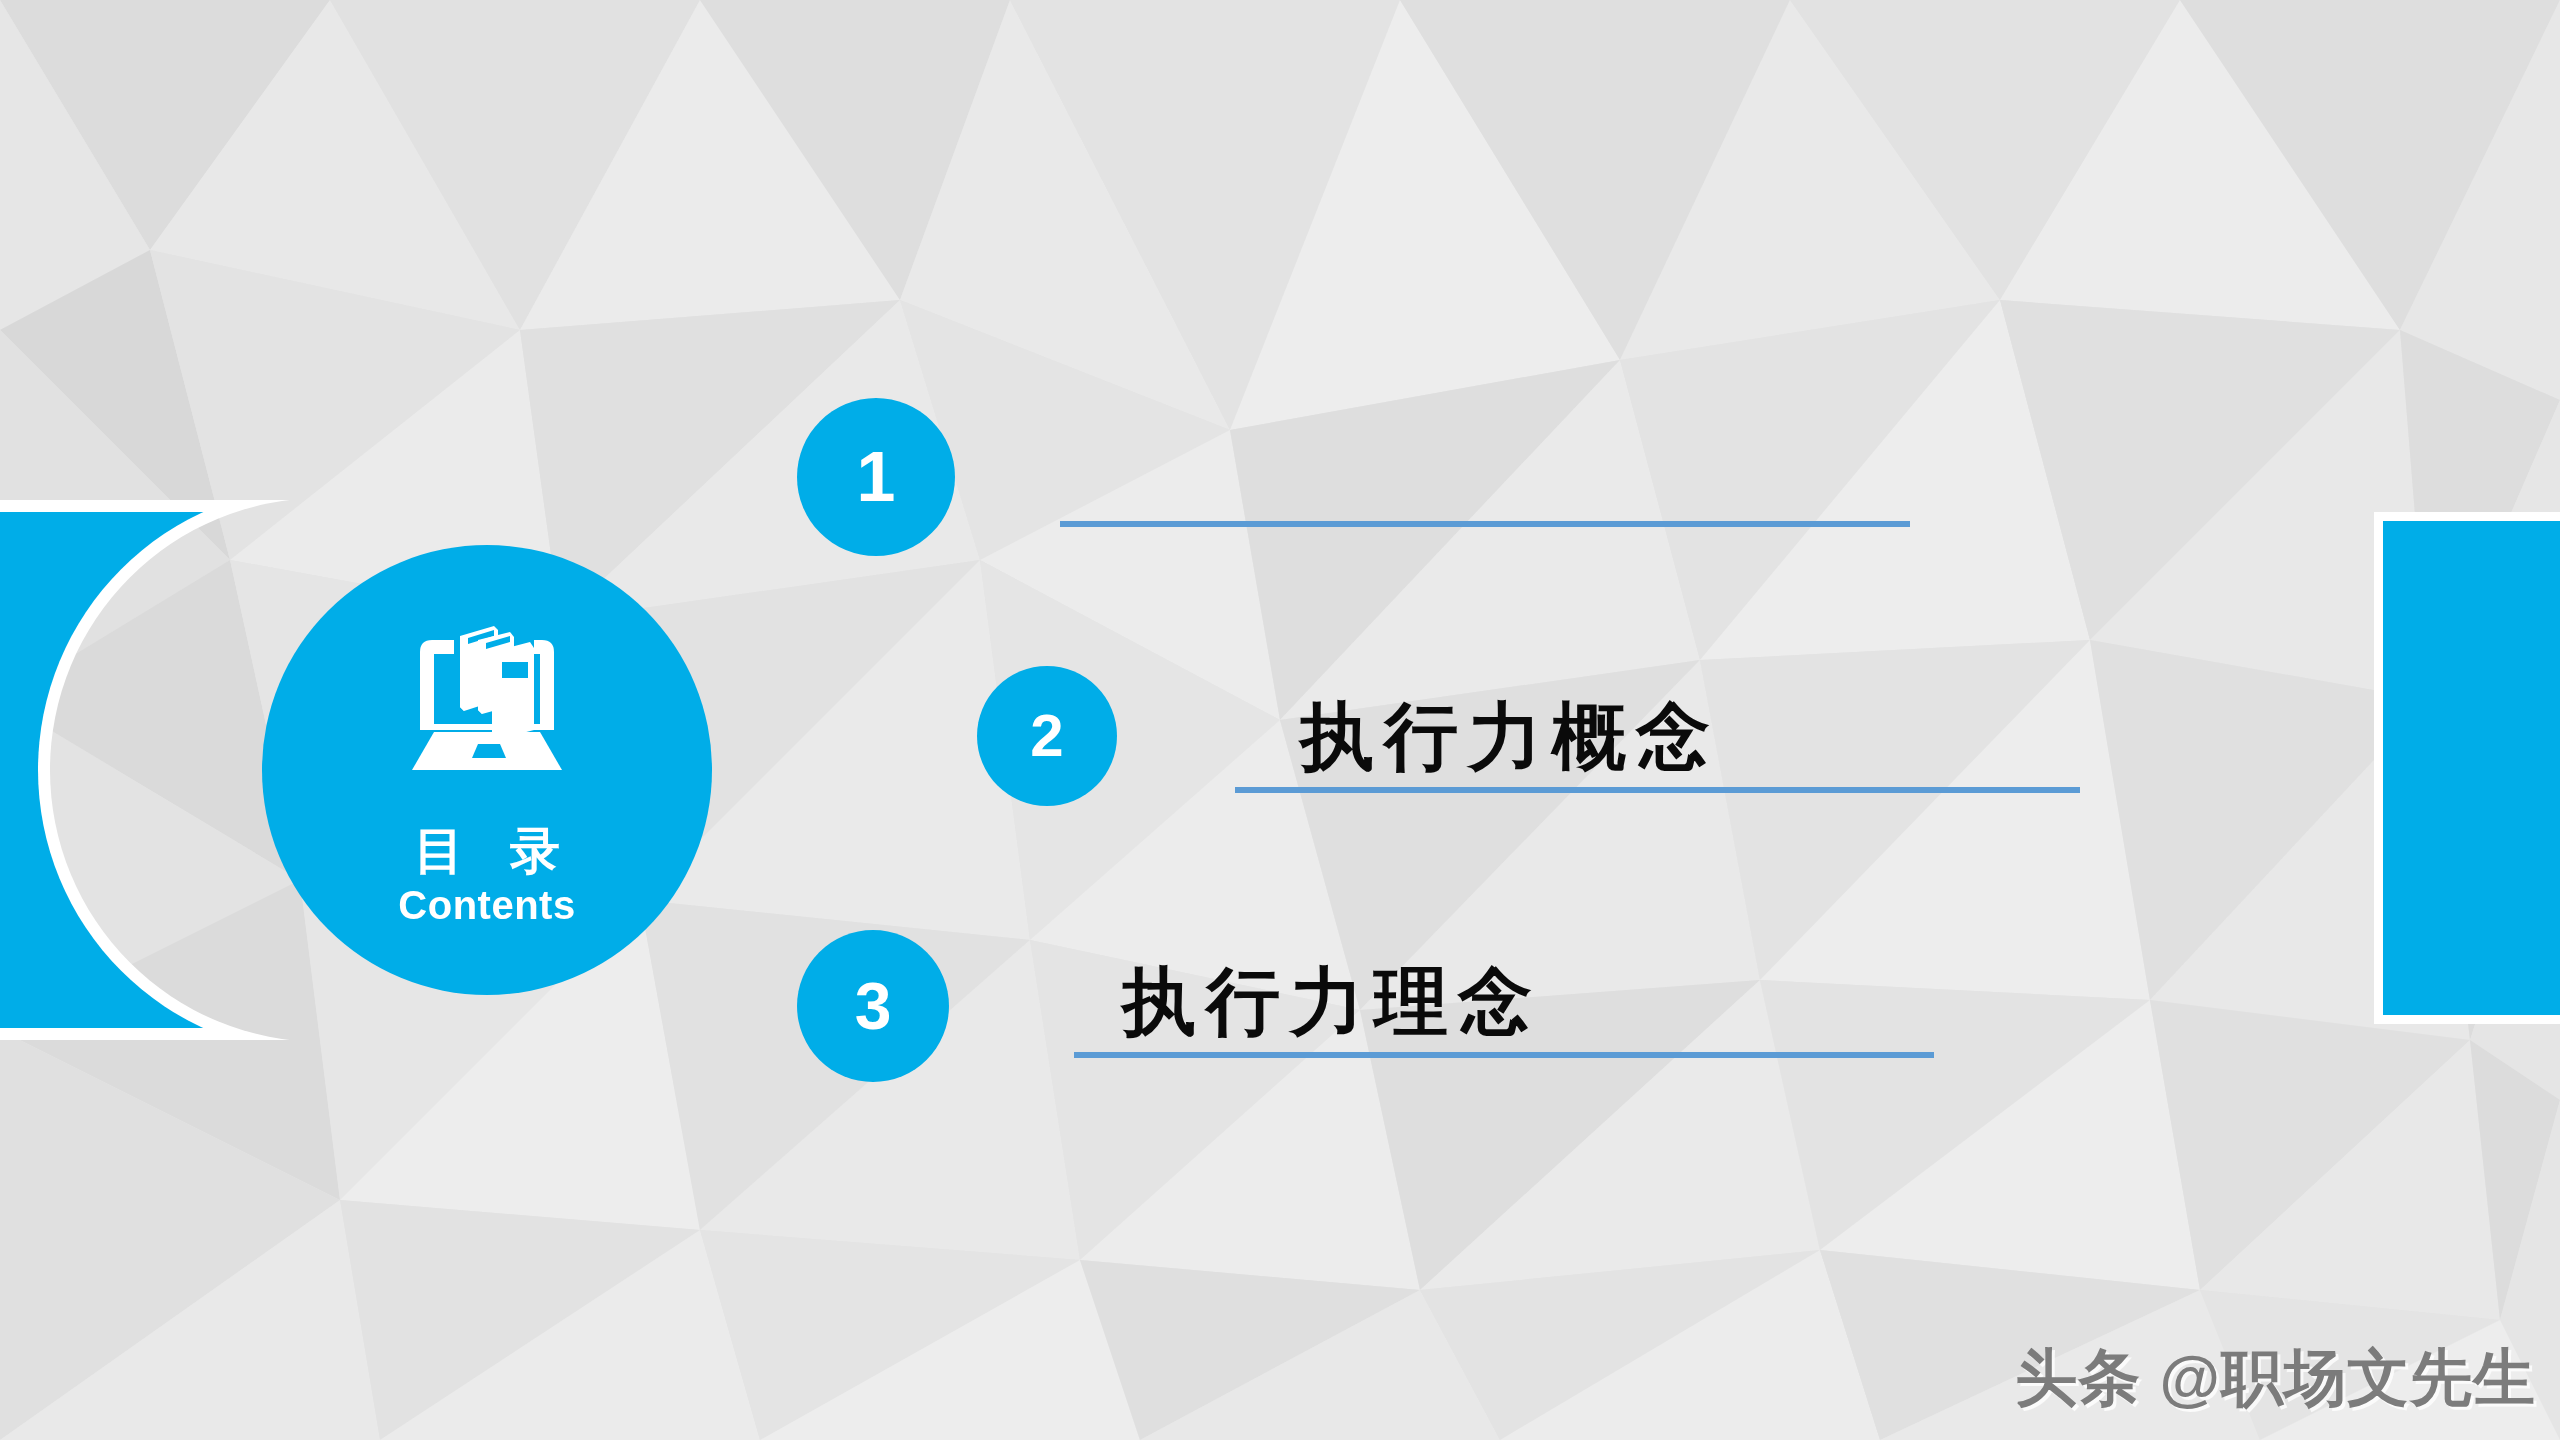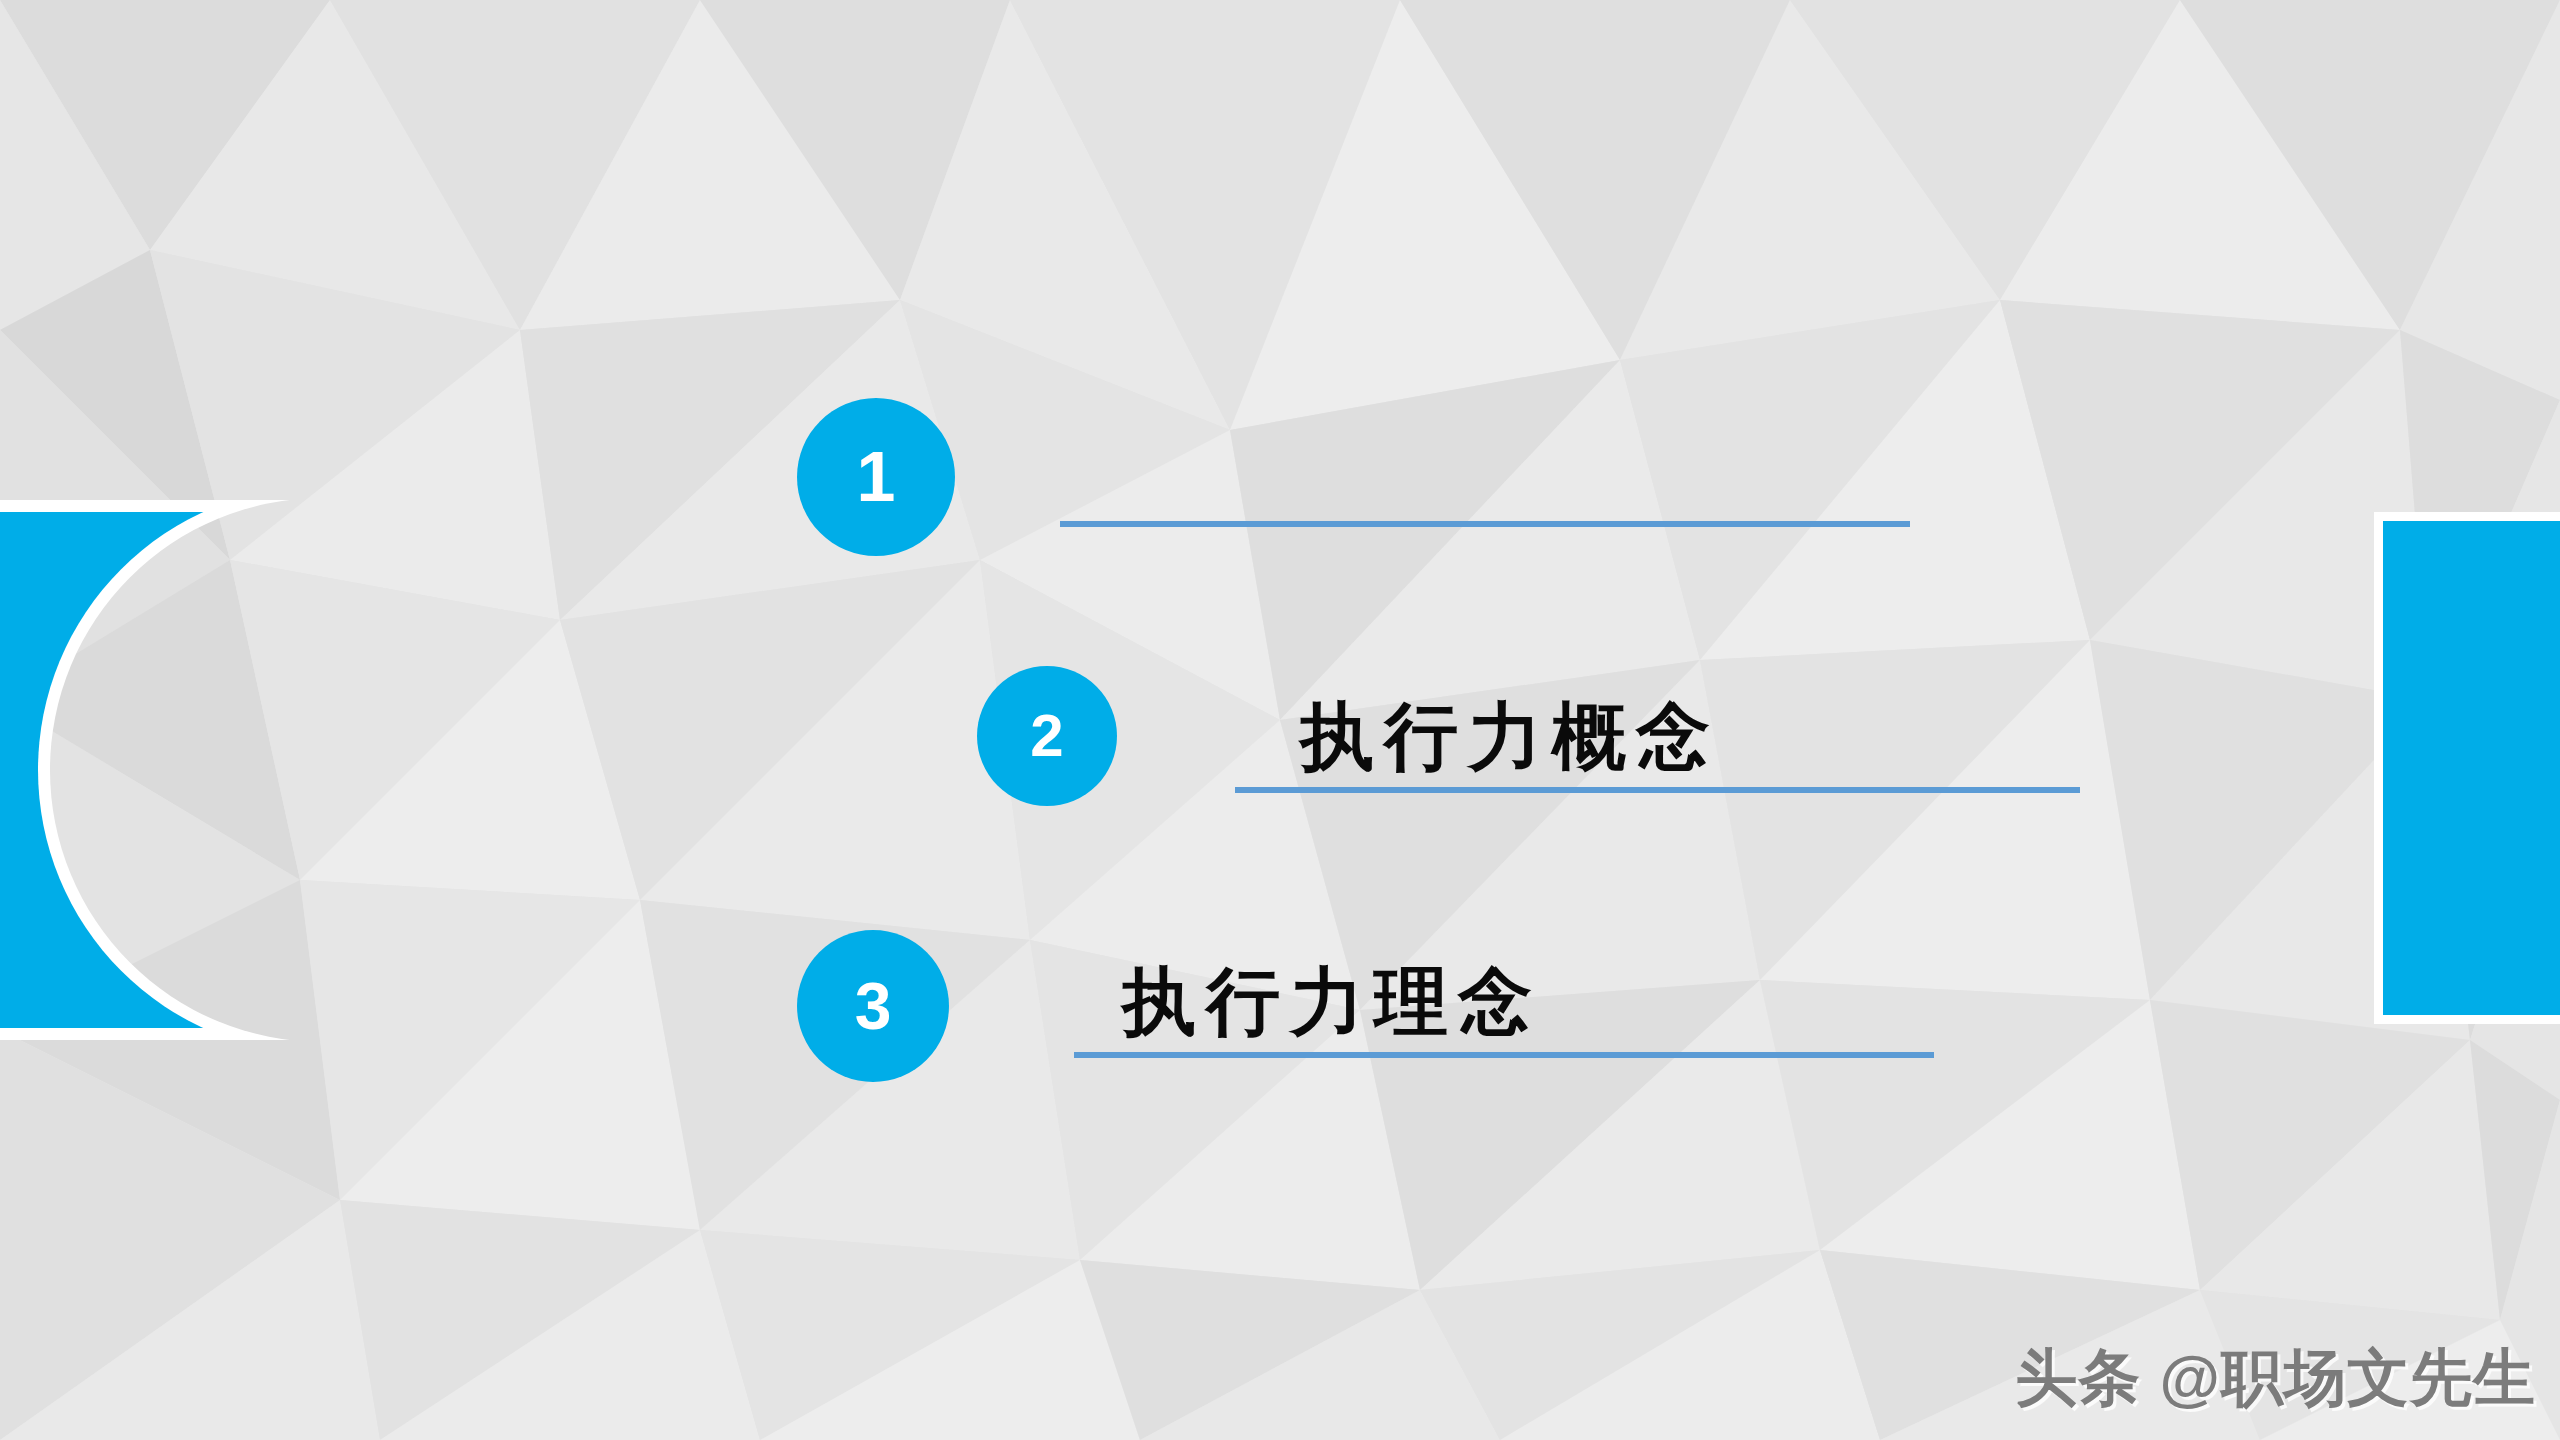--- a/index.html
+++ b/index.html
@@ -259,20 +259,43 @@
       <rect x="-20" y="32" width="322" height="516" fill="#00ade8" mask="url(#bite-inner)"></rect>
     </g>
     <mask id="bite-inner">
       <rect x="-20" y="32" width="322" height="516" fill="#fff"></rect>
       <circle cx="322" cy="290" r="284" fill="#000"></circle>
     </mask>
   </svg>
 
   <div id="right-bar"></div>
 
+  <div id="contents-circle">
+    <svg id="contents-icon" viewBox="0 0 210 185">
+
+      <path d="M78 24 L112 14 L116 18 L116 88 L82 99 L78 95 Z" fill="#ffffff"></path>
+      <path d="M82 99 L82 30 L78 24 L78 95 Z" fill="#ffffff"></path>
+      <path d="M86 26 L112 18 L112 24 L86 32 Z" fill="#00ade8"></path>
+
+      <path d="M96 28 L128 20 L132 25 L132 93 L100 102 L96 98 Z" fill="#ffffff"></path>
+      <path d="M100 102 L100 33 L96 28 L96 98 Z" fill="#ffffff"></path>
+      <path d="M104 31 L128 24 L128 30 L104 37 Z" fill="#00ade8"></path>
+
+      <path d="M110 40 L148 30 L152 36 L152 118 L114 128 L110 122 Z" fill="#ffffff"></path>
+      <path d="M114 128 L114 46 L110 40 L110 122 Z" fill="#ffffff"></path>
+      <rect x="120" y="50" width="26" height="16" fill="#00ade8"></rect>
+
+      <path d="M38 40 q0 -12 12 -12 L72 28 L72 42 L52 42 L52 112 L158 112 L158 42 L152 42 L152 28 L160 28 q12 0 12 12 L172 118 L38 118 Z" fill="#ffffff"></path>
+
+      <path d="M30 158 L52 120 L158 120 L180 158 Z" fill="#ffffff"></path>
+      <path d="M90 146 L96 132 L118 132 L124 146 Z" fill="#00ade8"></path>
+    </svg>
+    <div id="contents-title-cn">目 录</div>
+    <div id="contents-title-en">Contents</div>
+  </div>
 
   <div class="agenda-item" id="item-1">
     <div class="num-badge">1</div>
     <div class="item-rule"></div>
   </div>
 
   <div class="agenda-item" id="item-2">
     <div class="num-badge">2</div>
     <div class="item-label">执行力概念</div>
     <div class="item-rule"></div>

